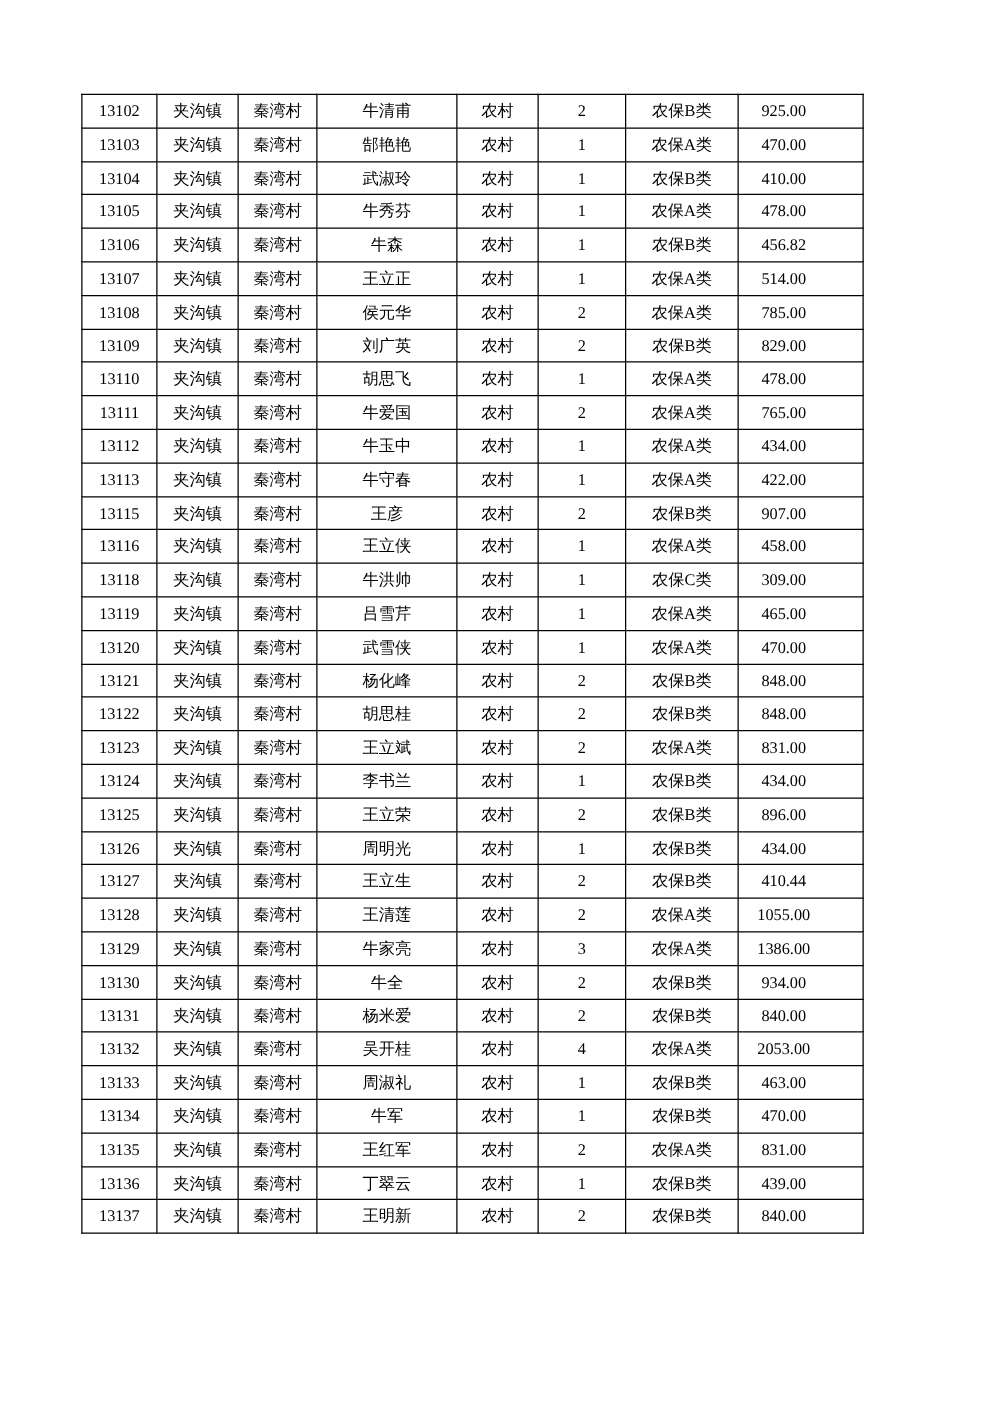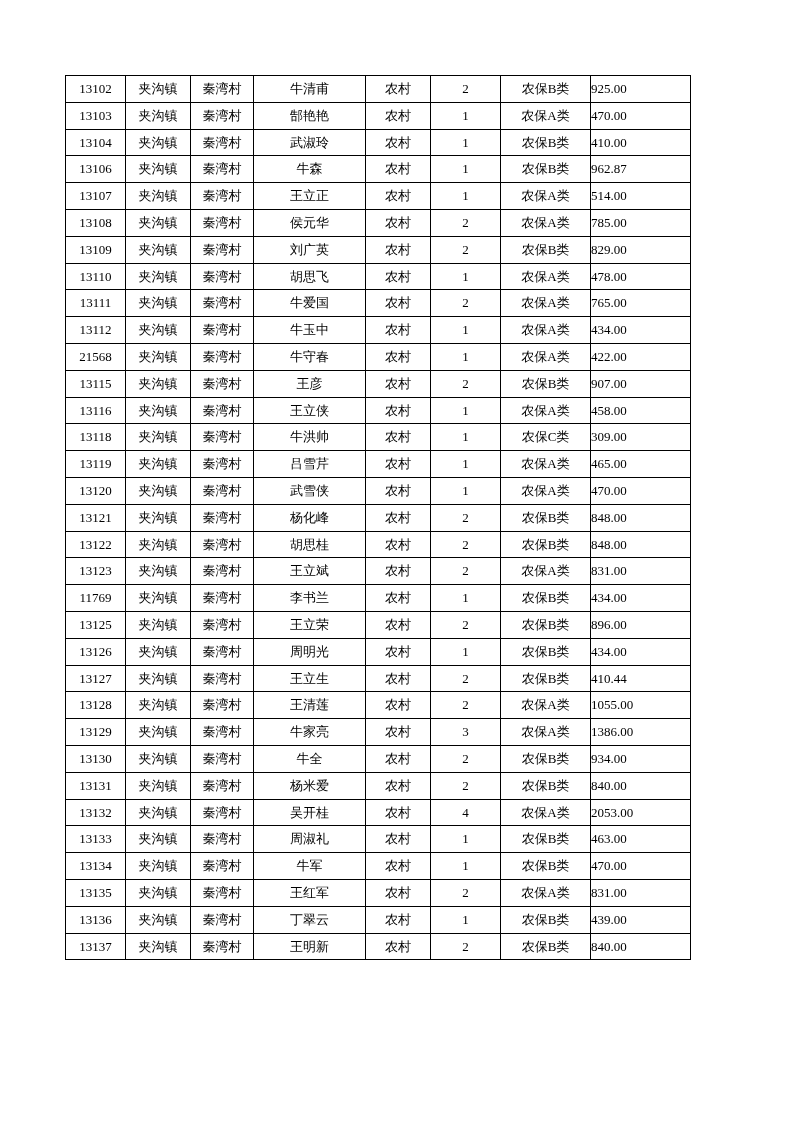--- a/index.html
+++ b/index.html
@@ -44,21 +44,21 @@
   }
   col.c-serial   { width: 60px; }
   col.c-town     { width: 65px; }
   col.c-village  { width: 63px; }
   col.c-name     { width: 112px; }
   col.c-residence{ width: 65px; }
   col.c-count    { width: 70px; }
   col.c-category { width: 90px; }
   col.c-amount   { width: 100px; }
   table.records td.col-amount {
-    text-align: left;
+    text-align: center;
     padding-right: 27px;
   }
 </style>
 </head>
 <body>
 
 <div class="sheet">
   <table class="records">
     <colgroup>
       <col class="c-serial">
@@ -95,28 +95,38 @@
           <td class="col-serial">13104</td>
           <td class="col-town">夹沟镇</td>
           <td class="col-village">秦湾村</td>
           <td class="col-name">武淑玲</td>
           <td class="col-residence">农村</td>
           <td class="col-count">1</td>
           <td class="col-category">农保B类</td>
           <td class="col-amount">410.00</td>
         </tr>
         <tr>
+          <td class="col-serial">13105</td>
+          <td class="col-town">夹沟镇</td>
+          <td class="col-village">秦湾村</td>
+          <td class="col-name">牛秀芬</td>
+          <td class="col-residence">农村</td>
+          <td class="col-count">1</td>
+          <td class="col-category">农保A类</td>
+          <td class="col-amount">478.00</td>
+        </tr>
+        <tr>
           <td class="col-serial">13106</td>
           <td class="col-town">夹沟镇</td>
           <td class="col-village">秦湾村</td>
           <td class="col-name">牛森</td>
           <td class="col-residence">农村</td>
           <td class="col-count">1</td>
           <td class="col-category">农保B类</td>
-          <td class="col-amount">962.87</td>
+          <td class="col-amount">456.82</td>
         </tr>
         <tr>
           <td class="col-serial">13107</td>
           <td class="col-town">夹沟镇</td>
           <td class="col-village">秦湾村</td>
           <td class="col-name">王立正</td>
           <td class="col-residence">农村</td>
           <td class="col-count">1</td>
           <td class="col-category">农保A类</td>
           <td class="col-amount">514.00</td>
@@ -165,21 +175,21 @@
           <td class="col-serial">13112</td>
           <td class="col-town">夹沟镇</td>
           <td class="col-village">秦湾村</td>
           <td class="col-name">牛玉中</td>
           <td class="col-residence">农村</td>
           <td class="col-count">1</td>
           <td class="col-category">农保A类</td>
           <td class="col-amount">434.00</td>
         </tr>
         <tr>
-          <td class="col-serial">21568</td>
+          <td class="col-serial">13113</td>
           <td class="col-town">夹沟镇</td>
           <td class="col-village">秦湾村</td>
           <td class="col-name">牛守春</td>
           <td class="col-residence">农村</td>
           <td class="col-count">1</td>
           <td class="col-category">农保A类</td>
           <td class="col-amount">422.00</td>
         </tr>
         <tr>
           <td class="col-serial">13115</td>
@@ -255,21 +265,21 @@
           <td class="col-serial">13123</td>
           <td class="col-town">夹沟镇</td>
           <td class="col-village">秦湾村</td>
           <td class="col-name">王立斌</td>
           <td class="col-residence">农村</td>
           <td class="col-count">2</td>
           <td class="col-category">农保A类</td>
           <td class="col-amount">831.00</td>
         </tr>
         <tr>
-          <td class="col-serial">11769</td>
+          <td class="col-serial">13124</td>
           <td class="col-town">夹沟镇</td>
           <td class="col-village">秦湾村</td>
           <td class="col-name">李书兰</td>
           <td class="col-residence">农村</td>
           <td class="col-count">1</td>
           <td class="col-category">农保B类</td>
           <td class="col-amount">434.00</td>
         </tr>
         <tr>
           <td class="col-serial">13125</td>

